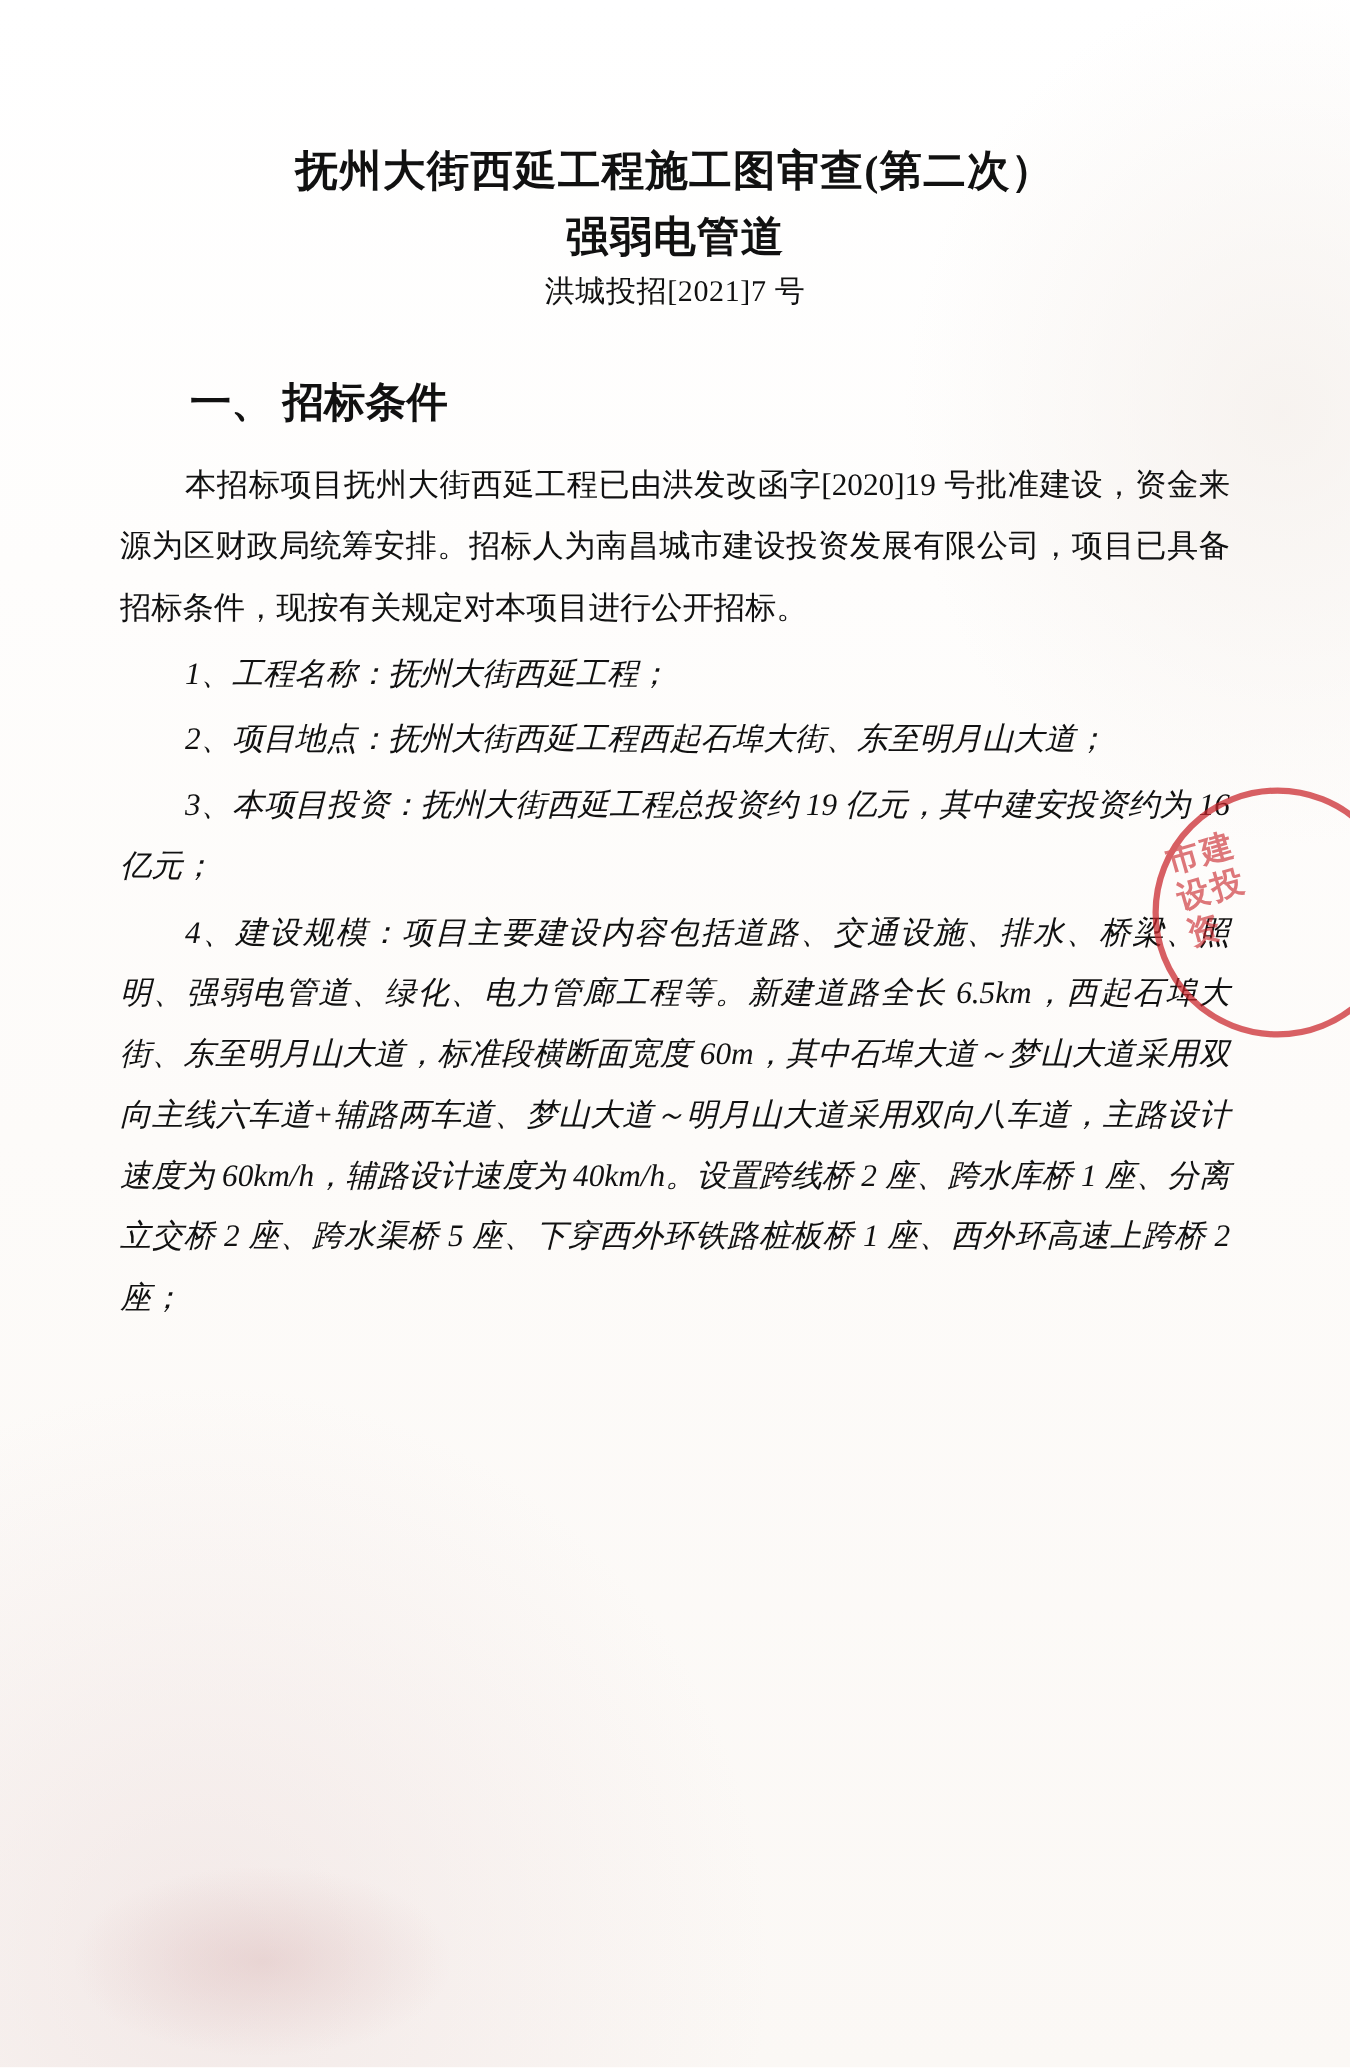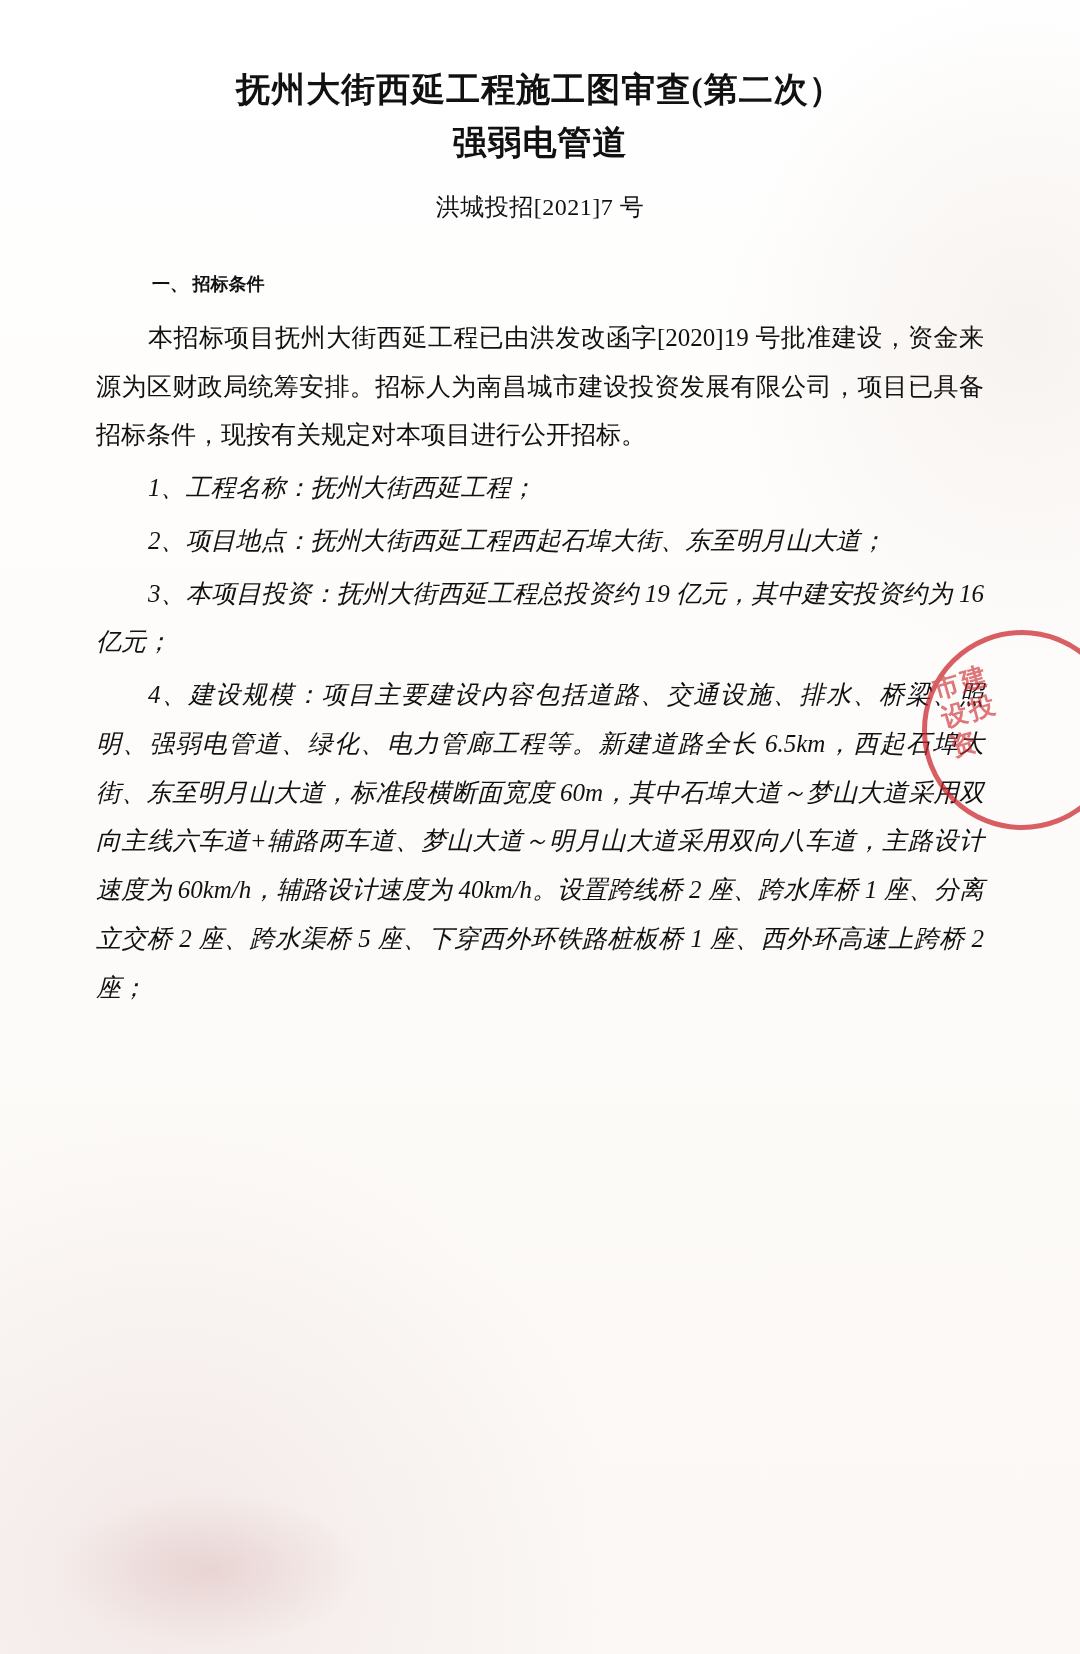--- a/index.html
+++ b/index.html
@@ -25,37 +25,36 @@
       radial-gradient(ellipse 40% 30% at 95% 20%, rgba(245,240,236,0.8), rgba(255,255,255,0) 70%),
       linear-gradient(180deg, #ffffff 0%, #fdfbf9 55%, #fbf8f5 100%);
     pointer-events: none;
   }
   .content {
     position: relative;
     padding: 0 96px;
   }
   .title-block {
     text-align: center;
-    padding-top: 64px;
+    padding-top: 112px;
   }
   .doc-title-1,
   .doc-title-2 {
     font-size: 34px;
     font-weight: bold;
     letter-spacing: 1px;
     line-height: 1.55;
     font-family: "Liberation Serif", "DejaVu Serif", serif;
   }
   .doc-number {
-    margin-top: 22px;
     font-size: 24px;
     letter-spacing: 0.5px;
   }
   .section-heading {
-    font-size: 18px;
+    font-size: 33px;
     font-weight: bold;
     margin-top: 46px;
     text-indent: 56px;
     line-height: 1.7;
   }
   .para {
     font-size: 25px;
     line-height: 1.95;
     text-align: justify;
     text-justify: inter-ideograph;

